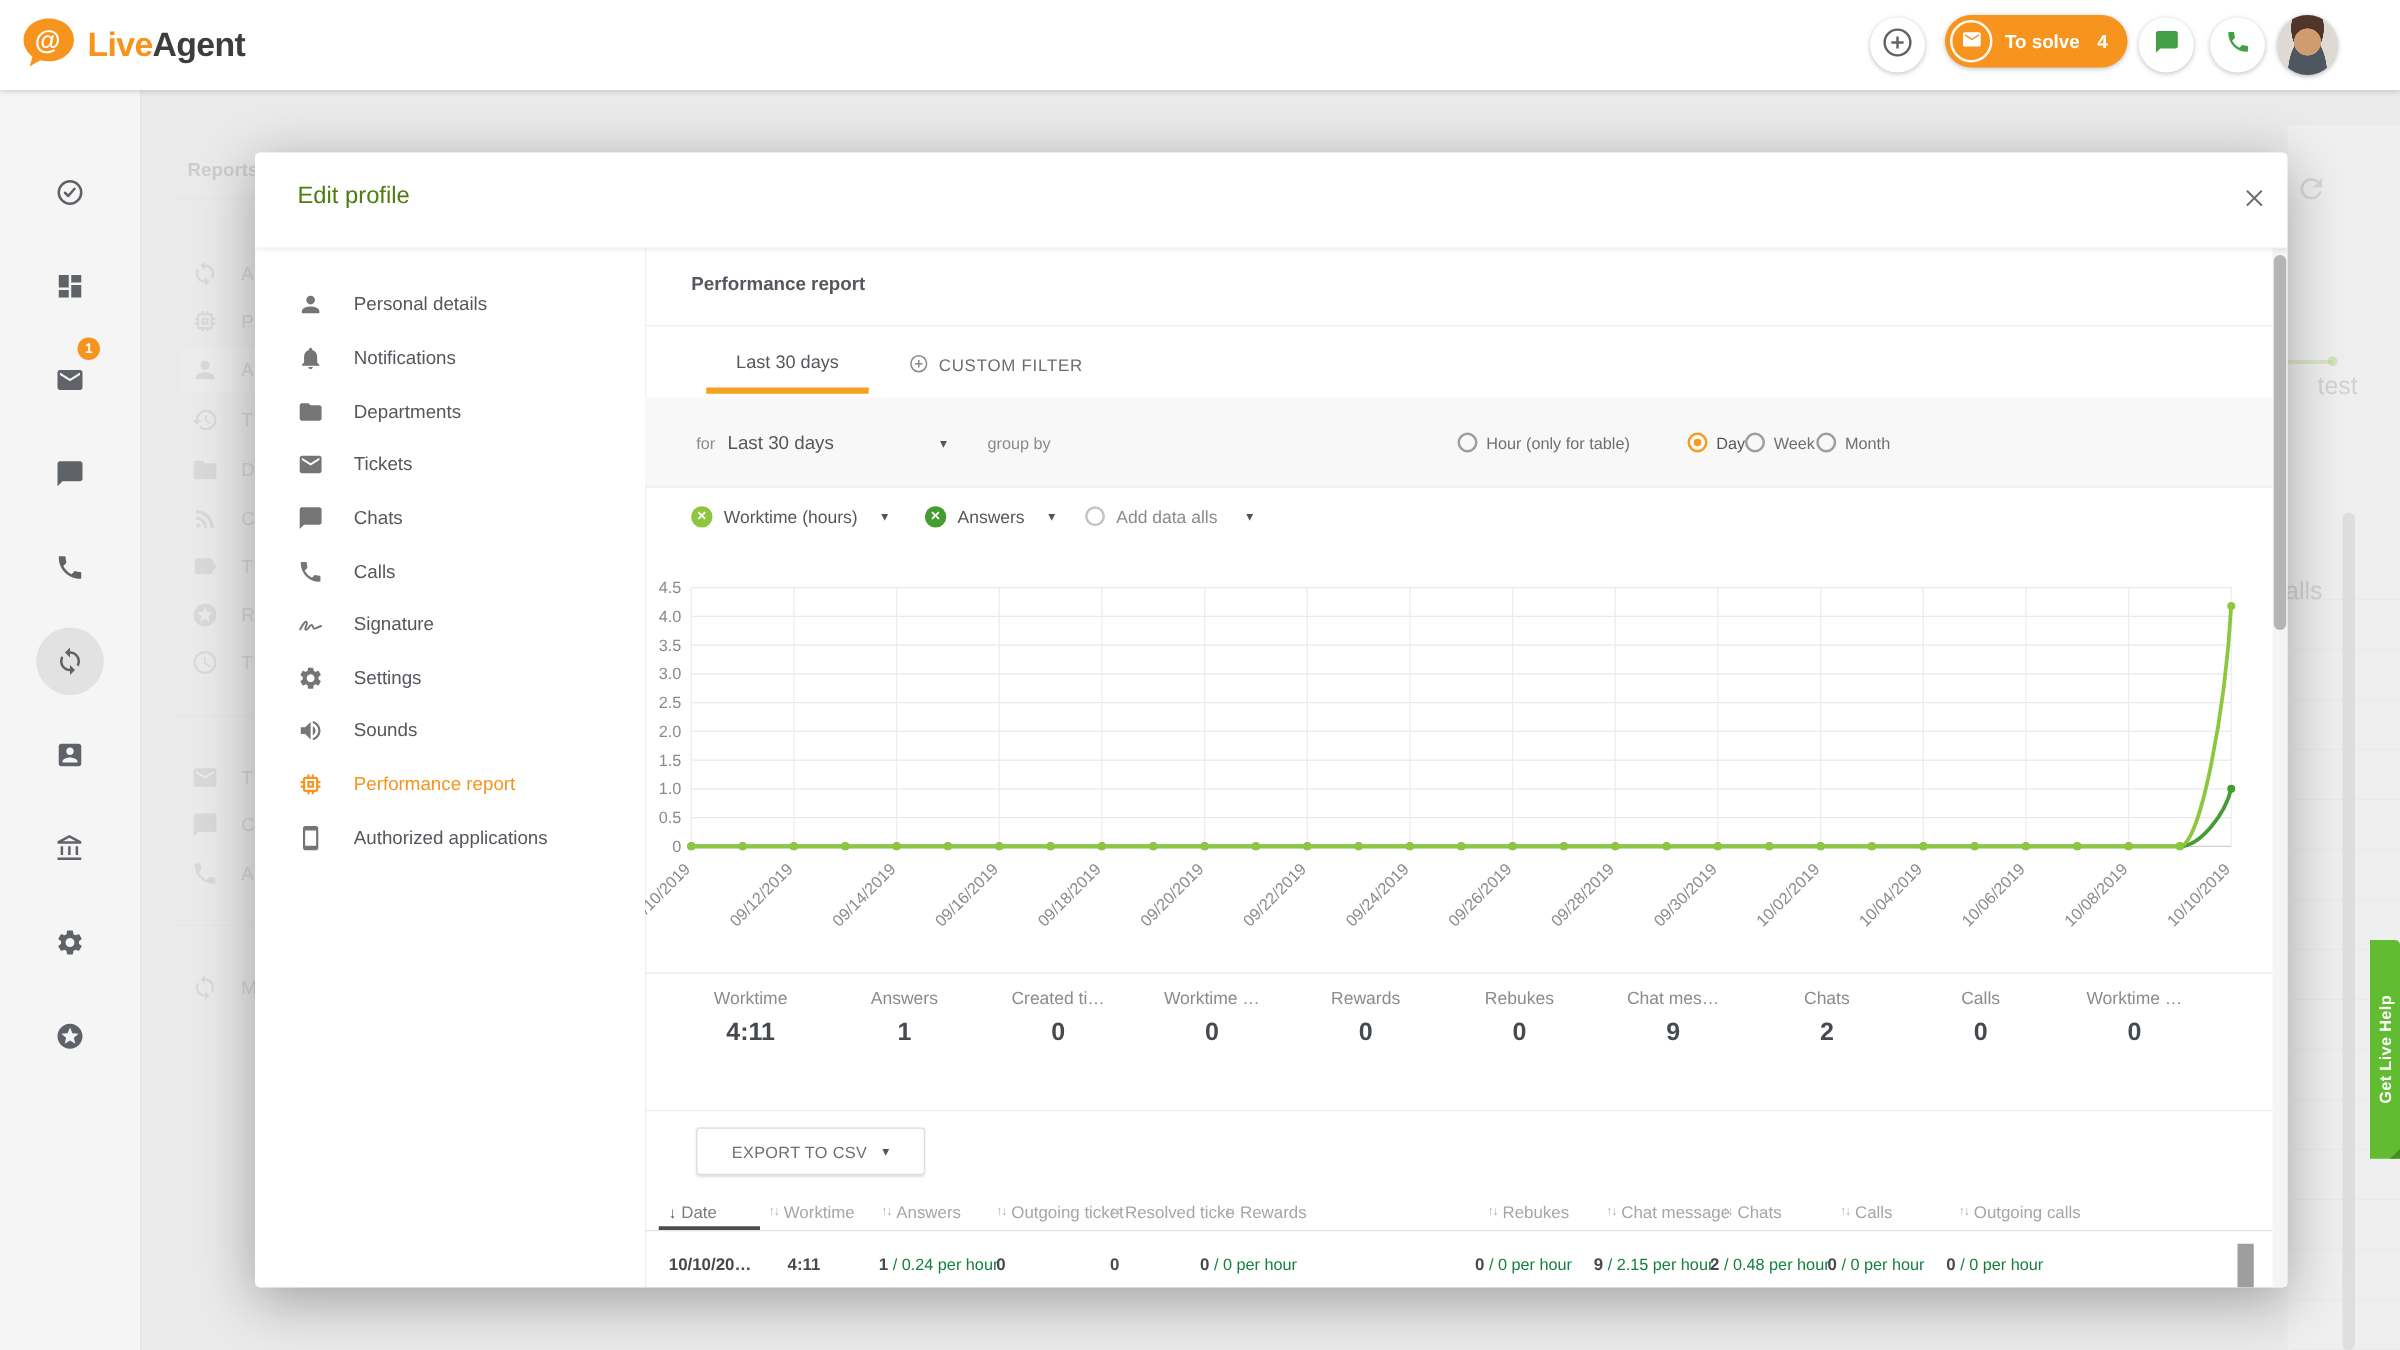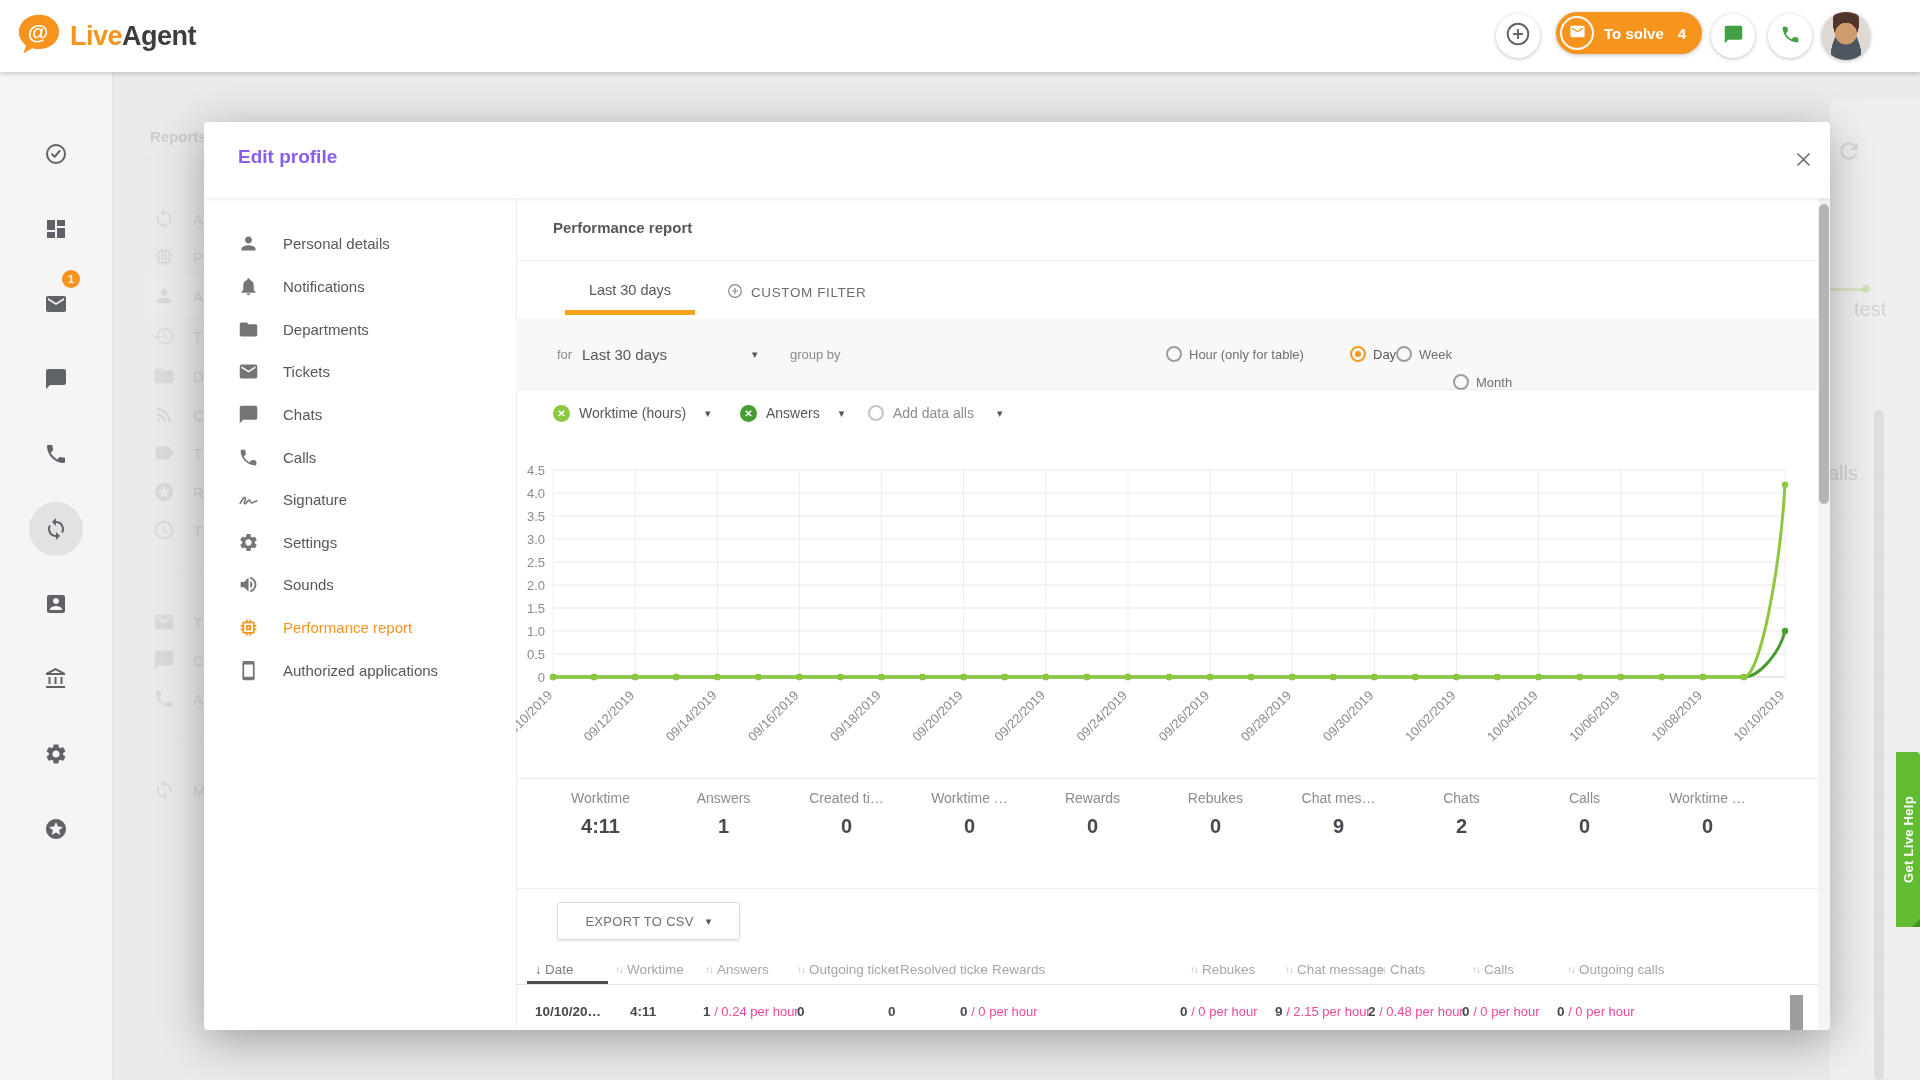--- a/index.html
+++ b/index.html
@@ -50,21 +50,21 @@
   .bg-greendot{position:absolute;left:1862px;top:285px;width:8px;height:8px;border-radius:50%;background:rgba(141,198,63,.55);}
   .bg-frag{position:absolute;color:#b9b9b9;font-size:20px;}
   .bg-scroll{position:absolute;left:1874px;top:410px;width:10px;height:670px;background:#d0d0d0;border-radius:5px;}
   #overlay{position:absolute;left:113px;top:72px;width:1807px;height:1008px;background:rgba(236,236,236,.5);z-index:20;}
 
   
   #modal{position:absolute;left:204px;top:122px;width:1626px;height:908px;background:#fff;border-radius:4px;
          box-shadow:0 10px 45px rgba(0,0,0,.32);z-index:50;overflow:hidden;}
   .m-header{position:absolute;left:0;top:0;width:100%;height:76px;background:#fff;
             box-shadow:0 2px 4px rgba(0,0,0,.07);z-index:5;}
-  .m-title{position:absolute;left:34px;top:24px;font-size:19px;font-weight:bold;color:#8b5cf6;}
+  .m-title{position:absolute;left:34px;top:24px;font-size:19px;font-weight:normal;color:#4d7c0f;}
   .m-close{position:absolute;left:1586px;top:26px;width:26px;height:26px;display:flex;align-items:center;
            justify-content:center;color:#6d6d6d;}
   .m-vdiv{position:absolute;left:312px;top:76px;width:1px;height:832px;background:#efefef;}
 
   .menu-item{position:absolute;left:20px;width:280px;height:36px;display:flex;align-items:center;gap:24px;
              padding-left:14px;font-size:15px;color:#54575c;}
   .menu-item.active{color:#f7941e;}
 
   .c-title{position:absolute;left:349px;top:97px;font-size:15px;font-weight:bold;color:#54575c;}
   .c-div1{position:absolute;left:312px;top:138px;width:1302px;height:1px;background:#eee;}
@@ -98,21 +98,21 @@
               justify-content:center;gap:12px;font-size:13px;color:#6f6f6f;letter-spacing:.3px;}
 
   .th-cell{position:absolute;top:840px;display:flex;align-items:center;gap:4px;font-size:13.5px;color:#a6a6a6;white-space:nowrap;}
   .th-cell.first{color:#7c7c7c;}
   .sorts{font-size:10px;color:#b3b3b3;letter-spacing:-1px;font-weight:normal;}
   .sort-active{font-size:12px;color:#4a4d52;}
   .th-underline{position:absolute;left:323px;top:859px;width:81px;height:3px;background:#4a4d52;}
   .th-div{position:absolute;left:312px;top:862px;width:1302px;height:1px;background:#e2e2e2;}
   .td-cell{position:absolute;top:882px;font-size:13.5px;color:#46494e;white-space:nowrap;}
   .td-cell b{font-weight:bold;}
-  .td-cell .sub{color:#ec4899;font-weight:normal;font-size:13px;}
+  .td-cell .sub{color:#15803d;font-weight:normal;font-size:13px;}
 
   .m-scroll-track{position:absolute;left:1614px;top:76px;width:12px;height:832px;background:#f4f4f4;}
   .m-scroll-thumb{position:absolute;left:1615px;top:82px;width:10px;height:300px;background:#b5b5b5;border-radius:5px;}
   .tbl-scroll{position:absolute;left:1586px;top:873px;width:13px;height:35px;background:#9e9e9e;}
 
   
   #livehelp{position:absolute;left:1896px;top:752px;width:24px;height:175px;background:#62bc31;z-index:60;
             border-radius:4px 0 0 4px;display:flex;align-items:center;justify-content:center;
             color:#fff;font-size:13px;font-weight:bold;writing-mode:vertical-rl;transform:rotate(180deg);letter-spacing:.3px;}
   #livehelp::after{content:"";position:absolute;left:0;top:0;border-style:solid;border-width:8px 8px 0 0;
@@ -437,21 +437,21 @@
             <span>Hour (only for table)</span>
           </div>
           <div class="fb-el" style="left: 834px; gap: 7px; color: rgb(84, 87, 92);">
             <span class="radio sel"></span>
             <span>Day</span>
           </div>
           <div class="fb-el" style="left: 880px; gap: 7px; color: rgb(111, 111, 111);">
             <span class="radio"></span>
             <span>Week</span>
           </div>
-          <div class="fb-el" style="left: 937px; gap: 7px; color: rgb(111, 111, 111); align-items: flex-end;">
+          <div class="fb-el" style="left: 937px; gap: 7px; color: rgb(111, 111, 111);">
             <span class="radio"></span>
             <span>Month</span>
           </div>
         </div>
       <div id="tools"></div>
     </div>
 
     <div id="legend-row"></div>
     <div class="leg-el" style="left:664px;gap:9px;color:#8b8b8b">
       <span class="radio lite"></span>

